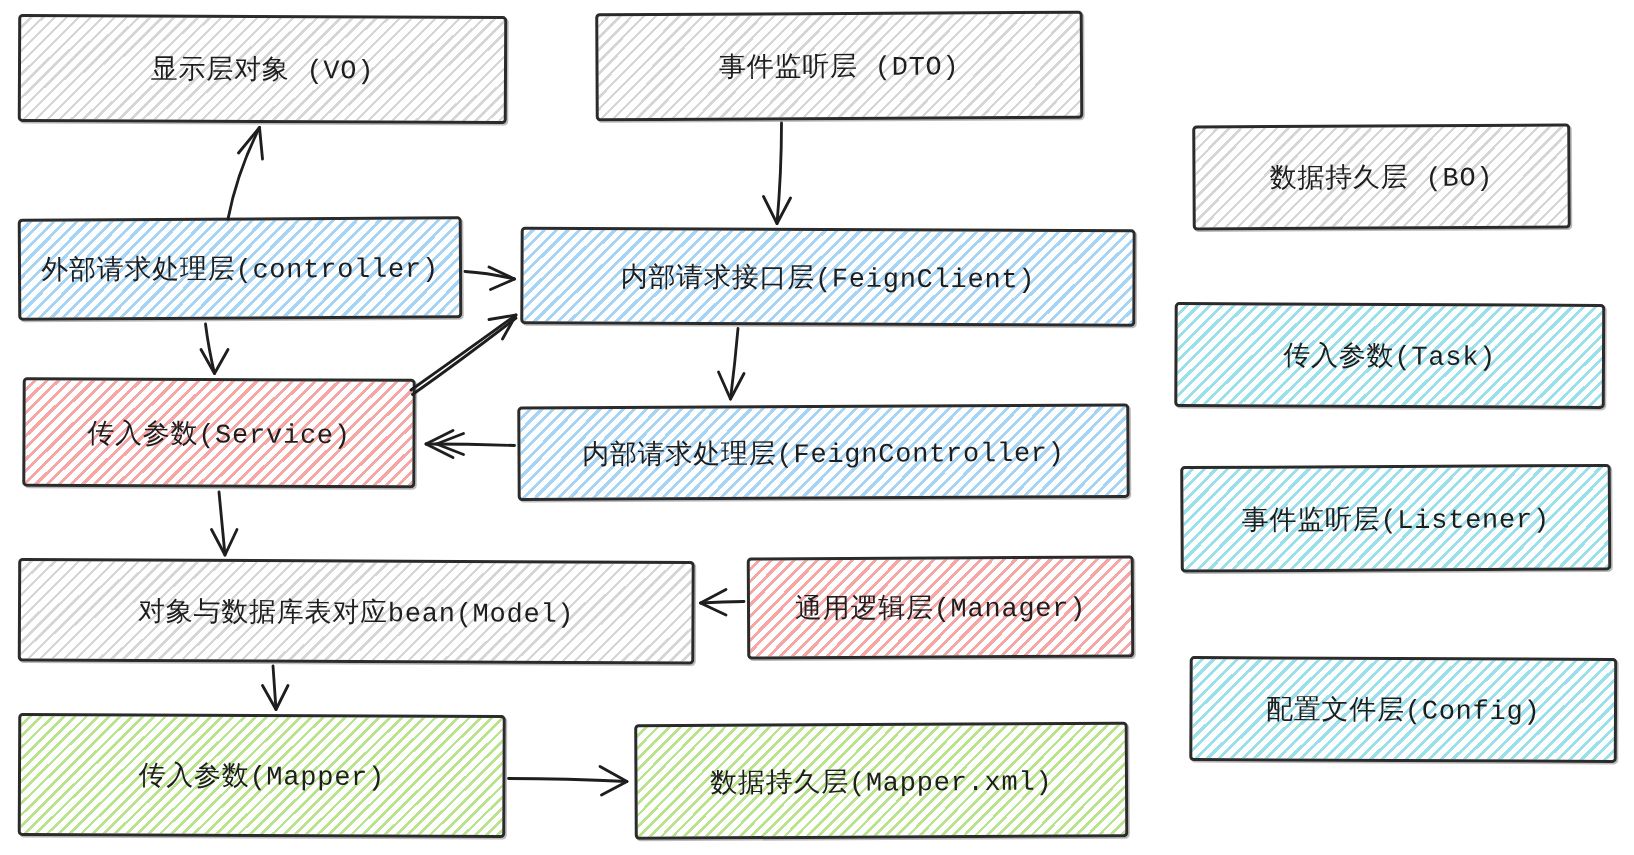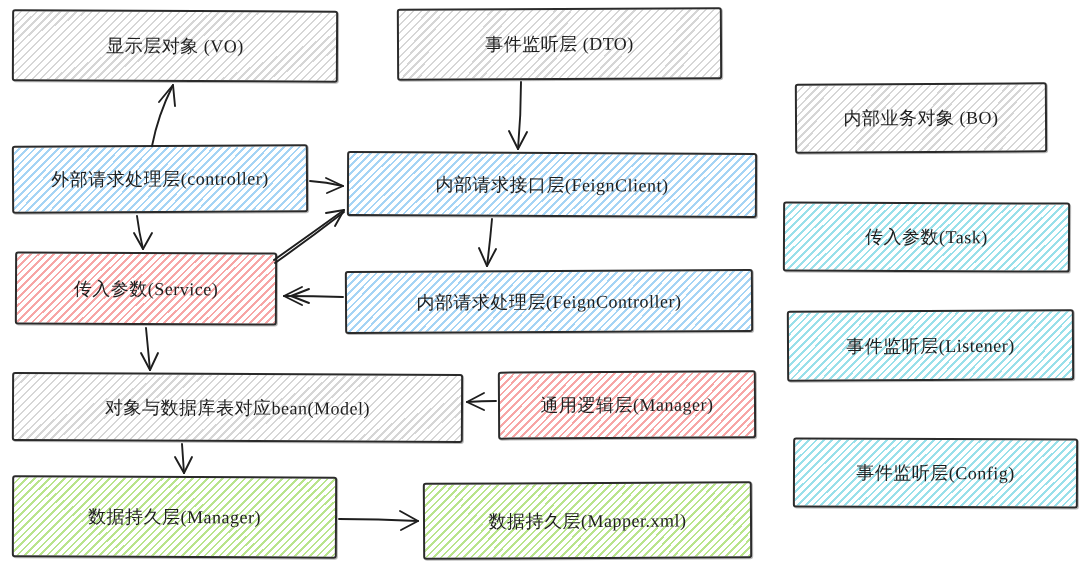--- a/index.html
+++ b/index.html
@@ -2,21 +2,21 @@
 <html><head>
 <meta charset="utf-8">
 <style>
   html, body { margin: 0; padding: 0; background: #ffffff; }
   #canvas {
     position: relative;
     width: 1089px;
     height: 570px;
     background: #ffffff;
     overflow: hidden;
-    font-family: Liberation Serif, serif;
+    font-family: Liberation Mono, monospace;
   }
   .box {
     position: absolute;
     display: flex;
     align-items: center;
     justify-content: center;
     border: 2px solid #2b2b2b;
     border-radius: 3px;
     box-sizing: border-box;
     color: #1e1e1e;
@@ -92,41 +92,41 @@
 
   <div class="box hatch-gray r1" style="left:12px;  top:373px; width:451px; height:69px;">
     <span>对象与数据库表对应bean(Model)</span>
   </div>
 
   <div class="box hatch-red r2" style="left:498px; top:371px; width:258px; height:68px;">
     <span>通用逻辑层(Manager)</span>
   </div>
 
   <div class="box hatch-green r1" style="left:12px;  top:476px; width:325px; height:82px;">
-    <span>数据持久层(Manager)</span>
+    <span>传入参数(Mapper)</span>
   </div>
 
   <div class="box hatch-green r2" style="left:423px; top:482px; width:329px; height:77px;">
     <span>数据持久层(Mapper.xml)</span>
   </div>
 
   <div class="box hatch-gray r2" style="left:795px; top:83px;  width:252px; height:70px;">
-    <span>内部业务对象 (BO)</span>
+    <span>数据持久层 (BO)</span>
   </div>
 
   <div class="box hatch-cyan r1" style="left:783px; top:202px; width:287px; height:70px;">
     <span>传入参数(Task)</span>
   </div>
 
   <div class="box hatch-cyan r2" style="left:787px; top:310px; width:287px; height:71px;">
     <span>事件监听层(Listener)</span>
   </div>
 
   <div class="box hatch-cyan r1" style="left:793px; top:438px; width:285px; height:70px;">
-    <span>事件监听层(Config)</span>
+    <span>配置文件层(Config)</span>
   </div>
 
   <svg id="arrows" width="1089" height="570" viewBox="0 0 1089 570">
 
     <g>
       <path d="M152,146 Q158,115 173,85"></path>
       <path d="M173,85 L159,102 M173,85 L175,106"></path>
     </g>
 
     <g>

